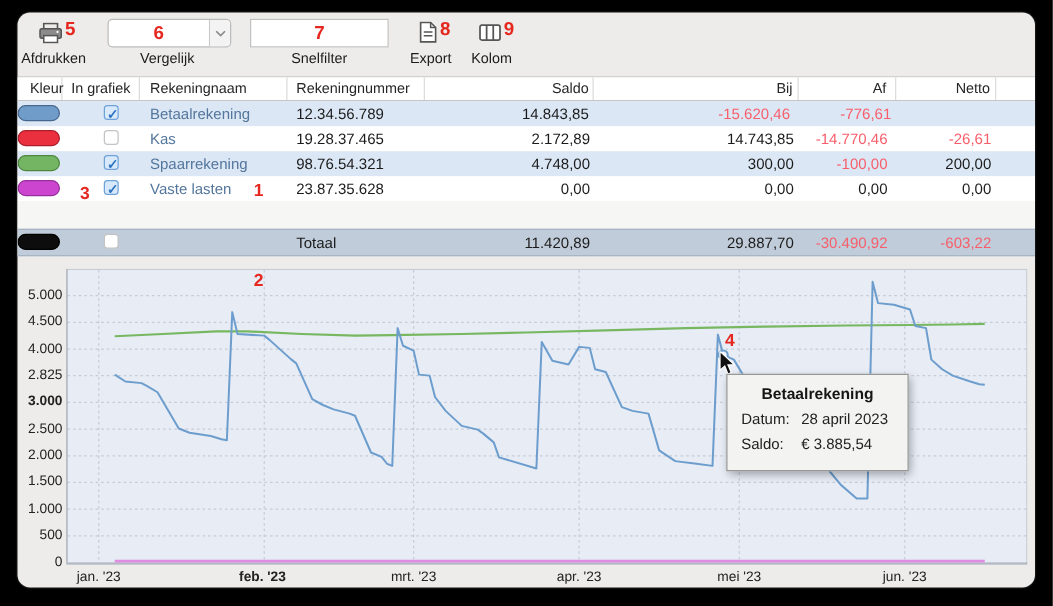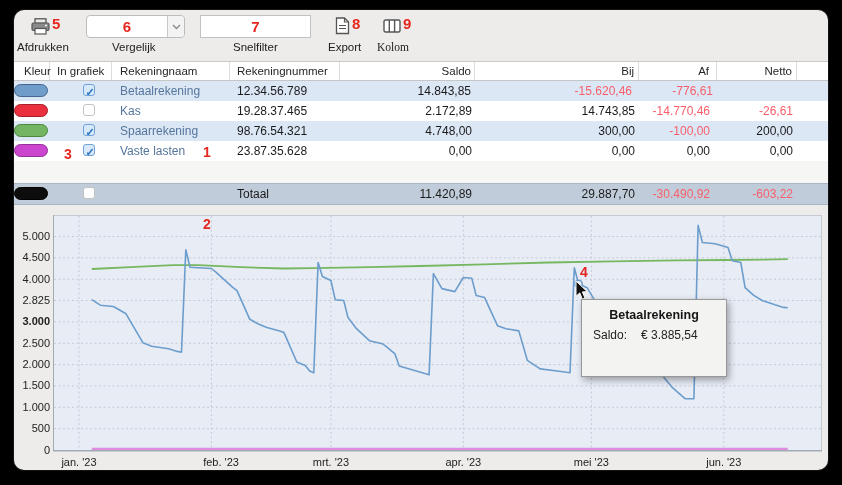--- a/index.html
+++ b/index.html
@@ -94,21 +94,21 @@
         <line x1="6.3" y1="1" x2="6.3" y2="13" stroke="#555" stroke-width="1.4"></line>
         <line x1="11.6" y1="1" x2="11.6" y2="13" stroke="#555" stroke-width="1.4"></line>
       </svg>
     </span>
     <span class="ann" style="left:389px;top:5px;font-size:15px;">9</span>
 
     <span class="tool-label" style="left:3px;">Afdrukken</span>
     <span class="tool-label" style="left:98px;text-align:right;">Vergelijk</span>
     <span class="tool-label" style="left:219px;">Snelfilter</span>
     <span class="tool-label" style="left:314px;">Export</span>
-    <span class="tool-label" style="left:363px;font-family:Liberation Serif, serif;">Kolom</span>
+    <span class="tool-label" style="left:363px;">Kolom</span>
   </div>
 
   <div id="tablearea">
     <div class="trow thead">
       <div class="c-kleur">Kleur</div>
       <div class="c-graf">In grafiek</div>
       <div class="c-name">Rekeningnaam</div>
       <div class="c-num">Rekeningnummer</div>
       <div class="num c-saldo">Saldo</div>
       <div class="num c-bij">Bij</div>
@@ -236,36 +236,40 @@
   <span class="ytick" style="top: 369.4px;">1.500</span>
   <span class="ytick" style="top: 348.1px;">2.000</span>
   <span class="ytick" style="top: 326.8px;">2.500</span>
   <span class="ytick" style="top: 305.4px; font-weight: bold;">3.000</span>
   <span class="ytick" style="top: 284px;">2.825</span>
   <span class="ytick" style="top: 262.7px;">4.000</span>
   <span class="ytick" style="top: 241.3px;">4.500</span>
   <span class="ytick" style="top: 220px;">5.000</span>
 
   <span class="xtick" style="left: 25px;">jan. '23</span>
-  <span class="xtick" style="left: 167px;">feb. '23</span>
+  <span class="xtick" style="left: 156px; font-weight: bold;">feb. '23</span>
   <span class="xtick" style="left: 276.9px;">mrt. '23</span>
   <span class="xtick" style="left: 409.3px;">apr. '23</span>
   <span class="xtick" style="left: 537.4px;">mei '23</span>
   <span class="xtick" style="left: 669.8px;">jun. '23</span>
 
   <span class="ann" style="left:189px;top:206px;font-size:14px;">2</span>
   <span class="ann" style="left:566px;top:254px;font-size:14px;">4</span>
 
   <span class="abs" style="left:561px;top:271px;">
     <svg width="14" height="20" viewBox="0 0 14 20">
       <path d="M1,0 L1,15.2 L4.8,11.9 L7.3,18.2 L10,17 L7.4,10.9 L12.3,10.7 Z" fill="#111" stroke="#fff" stroke-width="1"></path>
     </svg>
   </span>
 
   <div id="tooltip">
     <div class="tt-title">Betaalrekening</div>
     <div class="tt-row">
+      <span class="tt-label">Datum:</span>
+      <span>28 april 2023</span>
+    </div>
+    <div class="tt-row">
       <span class="tt-label">Saldo:</span>
       <span>€ 3.885,54</span>
     </div>
   </div>
 
 </div>
 
 </body></html>

